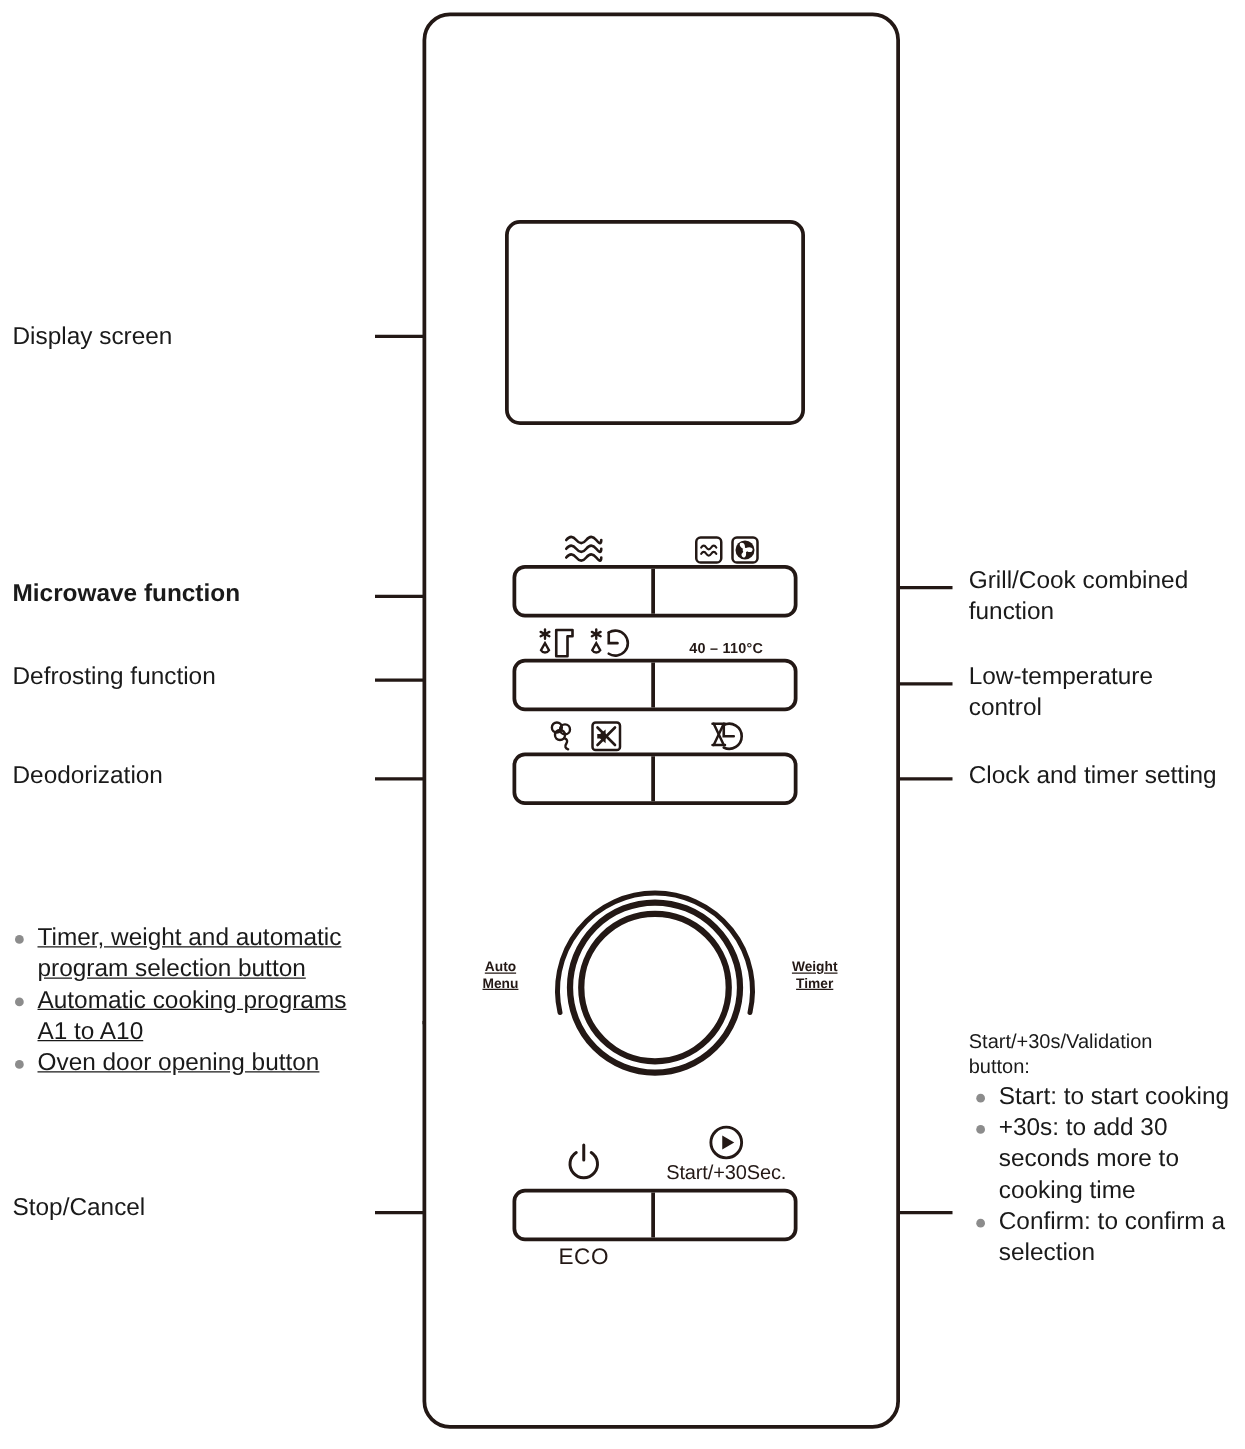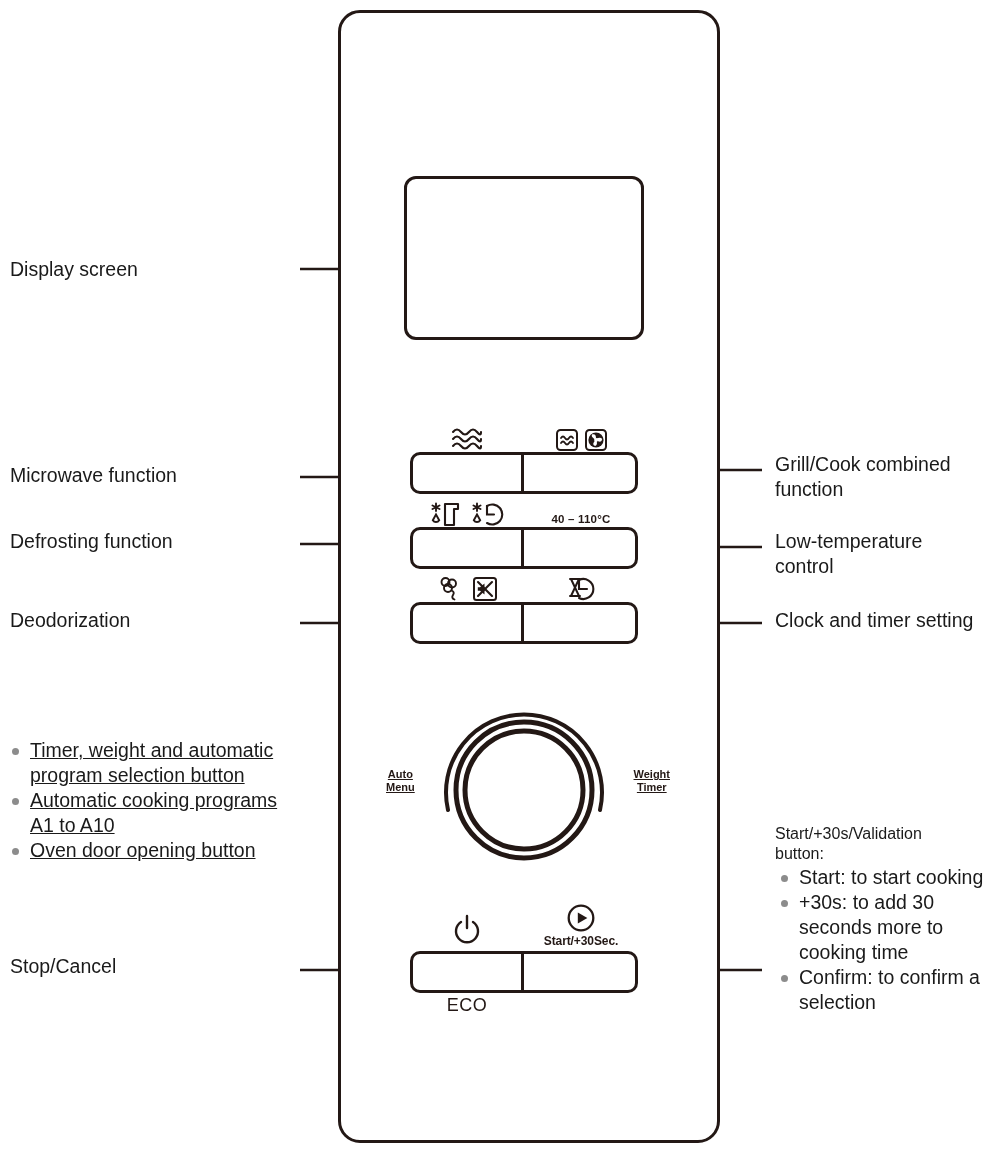--- a/index.html
+++ b/index.html
@@ -77,22 +77,22 @@
   .temp-label {
     font-size: 11.5px;
     font-weight: bold;
     letter-spacing: 0.2px;
     color: #231815;
     padding-bottom: 3px;
   }
 
   .start-cell { flex-direction: column; align-items: center; justify-content: flex-end; gap: 1px; }
   .start-label {
-    font-size: 12px;
-    font-weight: bold;
+    font-size: 16px;
+    font-weight: normal;
     color: #231815;
     letter-spacing: -0.1px;
   }
 
   .eco-label {
     position: absolute;
     left: 410px; top: 995px;
     width: 114px;
     text-align: center;
     font-size: 18px;
@@ -118,21 +118,21 @@
   
   .callout {
     position: absolute;
     font-size: 19.5px;
     line-height: 1.28;
     color: #1a1a1a;
   }
   .callout.right-align { text-align: left; }
 
   .cl-display   { left: 10px;  top: 257px; width: 278px; }
-  .cl-microwave { left: 10px;  top: 463px; width: 278px; }
+  .cl-microwave { left: 10px;  top: 463px; width: 278px; font-weight: bold; }
   .cl-defrost   { left: 10px;  top: 529px; width: 278px; }
   .cl-deodor    { left: 10px;  top: 608px; width: 278px; }
   .cl-stop      { left: 10px;  top: 954px; width: 278px; }
 
   .cl-grill     { left: 775px; top: 452px; width: 215px; }
   .cl-lowtemp   { left: 775px; top: 529px; width: 215px; }
   .cl-clock     { left: 775px; top: 608px; width: 215px; }
 
   .cl-knoblist  { left: 6px;   top: 738px; width: 290px; text-decoration: underline; }
   .cl-startlist { left: 775px; top: 824px; width: 215px; }

